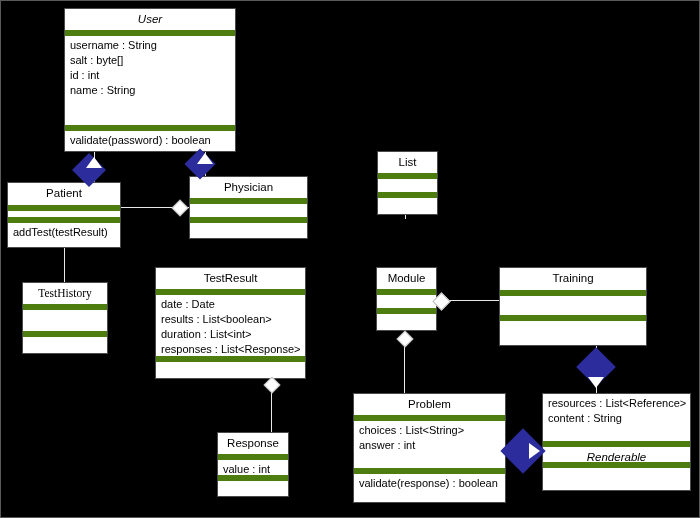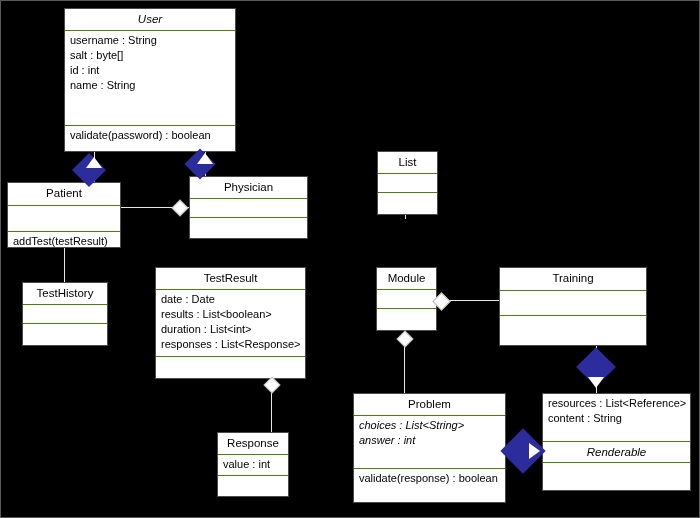--- a/index.html
+++ b/index.html
@@ -22,21 +22,21 @@
     z-index:5;
   }
   .uml-sec{
     box-sizing:border-box;
     padding:2px 4px 2px 5px;
     color:#000;
     font-size:11px;
     line-height:15px;
     overflow:hidden;
   }
-  .uml-sec + .uml-sec{border-top:1px solid #4d7c0f;}
+  .uml-sec + .uml-sec{border-top:6px solid #4d7c0f;}
   .uml-name{
     text-align:center;
     padding:3px 4px 4px 4px;
     font-size:11.5px;
     line-height:14px;
   }
   .uml-name.abstract{font-style:italic;}
   .uml-sec .row{white-space:nowrap;}
 
   
@@ -121,38 +121,38 @@
       <div class="row">name : String</div>
     </div>
     <div class="uml-sec" style="height:26px;">
       <div class="row">validate(password) : boolean</div>
     </div>
   </div>
 
   <div class="uml-class" style="left:6px;top:181px;width:114px;height:66px;">
     <div class="uml-sec uml-name" style="height:22px;">Patient</div>
     <div class="uml-sec" style="flex:1;"></div>
-    <div class="uml-sec" style="height:16px;">
+    <div class="uml-sec" style="height:30px;">
       <div class="row">addTest(testResult)</div>
     </div>
   </div>
 
   <div class="uml-class" style="left:188px;top:175px;width:119px;height:63px;">
     <div class="uml-sec uml-name" style="height:21px;">Physician</div>
     <div class="uml-sec" style="flex:1;"></div>
     <div class="uml-sec" style="height:21px;"></div>
   </div>
 
   <div class="uml-class" style="left:376px;top:150px;width:61px;height:64px;">
     <div class="uml-sec uml-name" style="height:21px;">List</div>
     <div class="uml-sec" style="flex:1;"></div>
     <div class="uml-sec" style="height:22px;"></div>
   </div>
 
-  <div class="uml-class" style="left:21px;top:281px;width:86px;height:64px;">
+  <div class="uml-class" style="left:21px;top:281px;width:86px;height:72px;font-family:Liberation Serif, serif;">
     <div class="uml-sec uml-name" style="height:21px;">TestHistory</div>
     <div class="uml-sec" style="flex:1;"></div>
     <div class="uml-sec" style="height:22px;"></div>
   </div>
 
   <div class="uml-class" style="left:154px;top:266px;width:151px;height:112px;">
     <div class="uml-sec uml-name" style="height:21px;">TestResult</div>
     <div class="uml-sec" style="flex:1;">
       <div class="row">date : Date</div>
       <div class="row">results : List&lt;boolean&gt;</div>
@@ -177,21 +177,21 @@
   <div class="uml-class" style="left:216px;top:431px;width:72px;height:65px;">
     <div class="uml-sec uml-name" style="height:21px;">Response</div>
     <div class="uml-sec" style="flex:1;">
       <div class="row">value : int</div>
     </div>
     <div class="uml-sec" style="height:21px;"></div>
   </div>
 
   <div class="uml-class" style="left:352px;top:392px;width:153px;height:110px;">
     <div class="uml-sec uml-name" style="height:21px;">Problem</div>
-    <div class="uml-sec" style="flex:1;font-style:italic;">
+    <div class="uml-sec" style="flex:1;">
       <div class="row">choices : List&lt;String&gt;</div>
       <div class="row">answer : int</div>
     </div>
     <div class="uml-sec" style="height:34px;">
       <div class="row">validate(response) : boolean</div>
     </div>
   </div>
 
   <div class="uml-class" style="left:541px;top:392px;width:149px;height:98px;">
     <div class="uml-sec" style="flex:1;">

